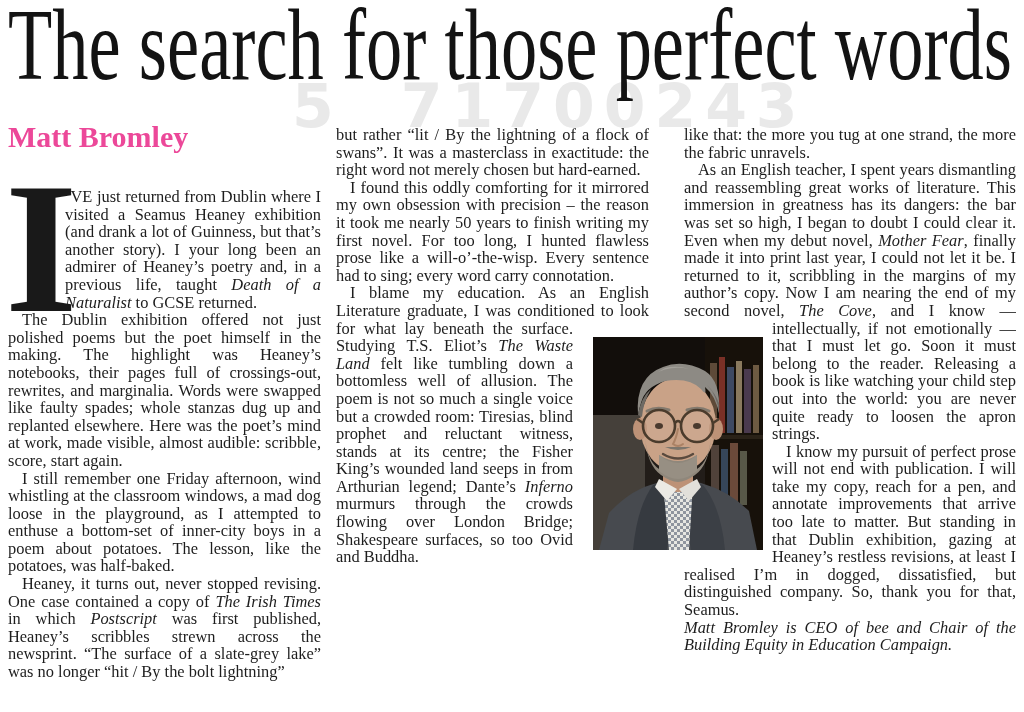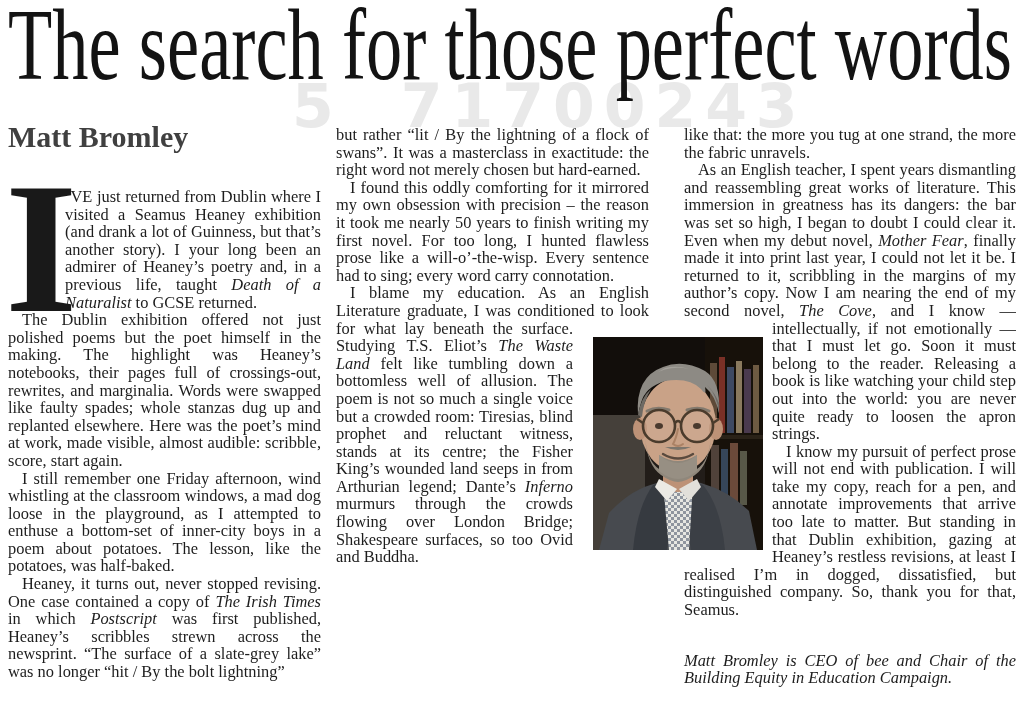--- a/index.html
+++ b/index.html
@@ -7,30 +7,30 @@
         font-family:"Liberation Serif",serif;color:#1d1d1d;}
 
   .watermark{position:absolute;left:292px;top:76px;z-index:1;
              font-family:"DejaVu Sans",sans-serif;font-weight:bold;font-size:60px;line-height:1;
              color:#e9e9e9;letter-spacing:9px;word-spacing:28px;white-space:nowrap;}
 
   .headline{position:absolute;left:8px;top:-6px;margin:0;z-index:2;color:#131313;
             font-size:102px;font-weight:normal;line-height:1;white-space:nowrap;}
   .headline-inner{display:inline-block;transform-origin:left top;transform:scaleX(0.63);}
 
-  .byline{position:absolute;left:8px;top:122px;z-index:2;font-weight:bold;font-size:30px;line-height:1;color:#404040;font-family:Liberation Serif, serif;}
+  .byline{position:absolute;left:8px;top:122px;z-index:2;font-weight:bold;font-size:30px;line-height:1;color:#ec4899;font-family:Liberation Serif, serif;}
 
   .col{position:absolute;z-index:2;font-size:16.4px;line-height:17.6px;text-align:justify;
        hyphens:auto;-webkit-hyphens:auto;}
   .col1{left:8px;top:188px;width:313px;height:524px;}
   .col2{left:336px;top:126px;width:313px;height:586px;}
   .col3{left:684px;top:126px;width:332px;height:586px;}
   .col p{margin:0;text-indent:14px;}
   .col p.no-indent{text-indent:0;}
-  .col p.footer-note{margin-top:33px;text-indent:0;font-style:italic;}
+  .col p.footer-note{text-indent:0;font-style:italic;}
   .it{font-style:italic;}
 
   .dropcap{float:left;width:57px;height:123px;position:relative;}
   .dropcap span{position:absolute;top:-33px;left:-3px;font-size:186px;font-weight:bold;line-height:1;color:#191919;}
 
   .push-r{float:right;width:0;height:204px;}
   .cut-r{float:right;clear:right;width:76px;height:230px;}
   .push-l{float:left;width:0;height:204px;}
   .cut-l{float:left;clear:left;width:88px;height:230px;}
 

